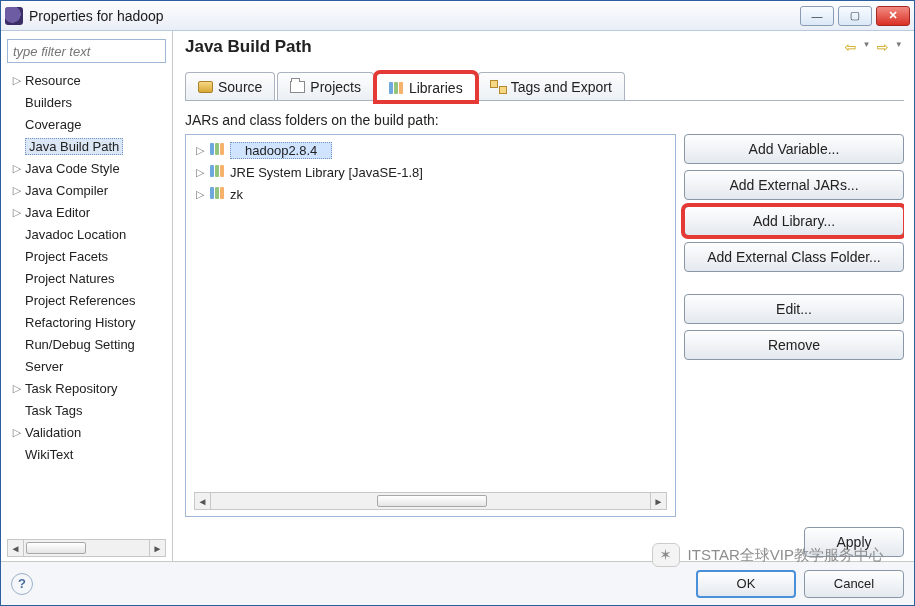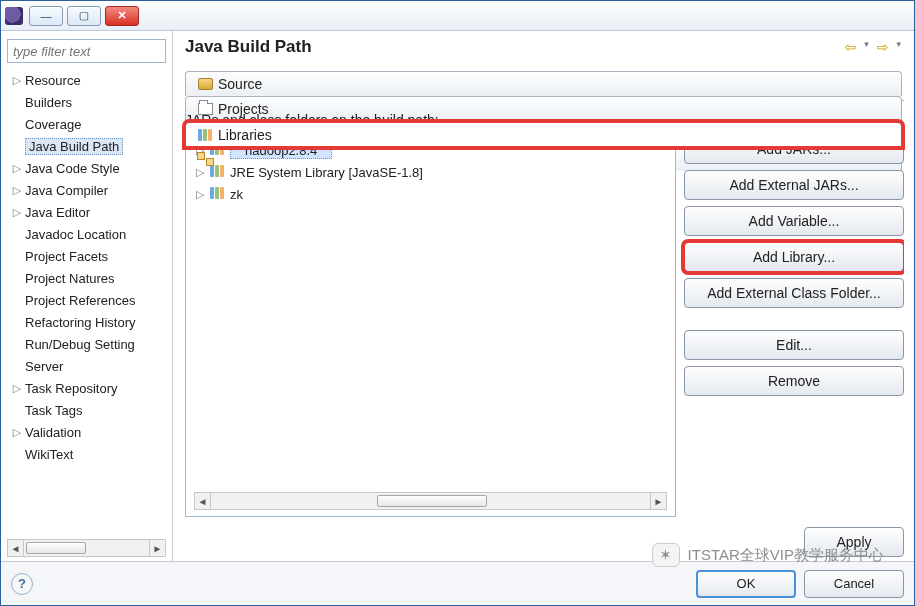--- a/index.html
+++ b/index.html
@@ -74,21 +74,21 @@
     flex:1; padding:6px 10px 4px 12px; position:relative; display:flex; flex-direction:column;
   }
   .page-head { display:flex; align-items:center; }
   .page-title { font-size:17px; font-weight:bold; color:#222; flex:1; }
   .nav-arrows { display:flex; gap:2px; }
   .nav-arrows span{ font-size:14px; color:#c9a000; padding:0 3px; cursor:default;}
   .nav-arrows .menu{font-size:9px;color:#777;}
 
   .tabbar {
     margin-top:14px; display:flex; border-bottom:1px solid #aab3bf;
-    height:30px;flex-direction:column;
+    align-items:flex-end; height:30px;
   }
   .tab {
     display:flex; align-items:center; gap:5px;
     padding: 4px 12px;
     border:1px solid #aab3bf; border-bottom:none;
     background:linear-gradient(#fdfdfd,#ebf0f5);
     border-top-left-radius:4px; border-top-right-radius:4px;
     margin-right:2px; height:28px; font-size:14px; cursor:default;
   }
   .tab.active { background:#fff; position:relative; top:1px; }
@@ -157,20 +157,21 @@
     color:#8d8d8d; font-size:15px; pointer-events:none;
   }
   .wm-ico{ width:28px;height:24px;border:1px solid #ccc;border-radius:6px;
     display:flex;align-items:center;justify-content:center;background:#f4f4f4;}
 </style>
 </head>
 <body>
 
 <div class="titlebar">
   <div class="title-icon ic-eclipse"></div>
+  <div class="title-text">Properties for hadoop</div>
   <div class="winbtns">
     <div class="winbtn">—</div>
     <div class="winbtn">▢</div>
     <div class="winbtn close">✕</div>
   </div>
 </div>
 
 <div class="content">
 
   <div class="left-pane">
@@ -327,23 +328,22 @@
         <div class="hscroll">
           <div class="cap">◄</div>
           <div style="flex:1;display:flex;justify-content:center;">
             <div class="thumb" style="width:110px"></div>
           </div>
           <div class="cap r">►</div>
         </div>
       </div>
 
       <div class="btn-col">
-        <div class="btn">Add JARs...</div>
+        <div class="btn">Add Variable...</div>
         <div class="btn">Add External JARs...</div>
-        <div class="btn">Add Variable...</div>
         <div class="btn red-box">Add Library...</div>
         <div class="btn">Add External Class Folder...</div>
         <div style="height:10px"></div>
         <div class="btn">Edit...</div>
         <div class="btn">Remove</div>
         <div style="height:10px"></div>
       </div>
     </div>
 
     <div class="apply-row">

